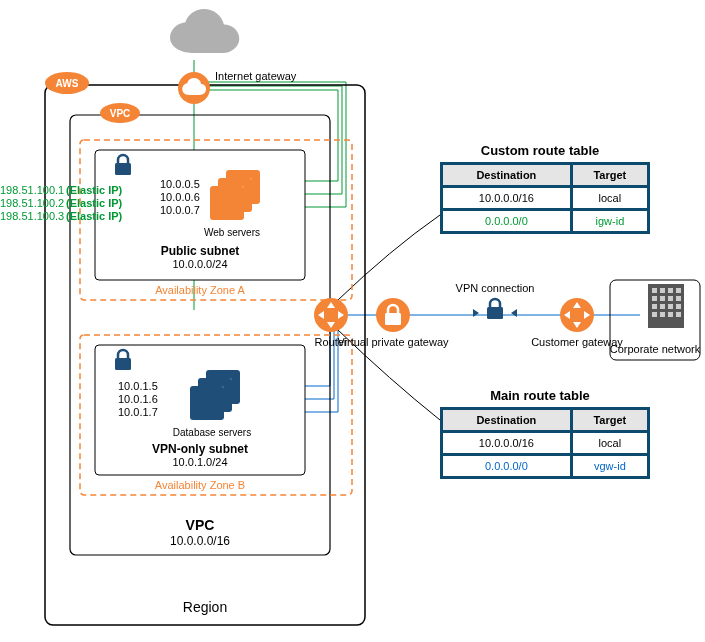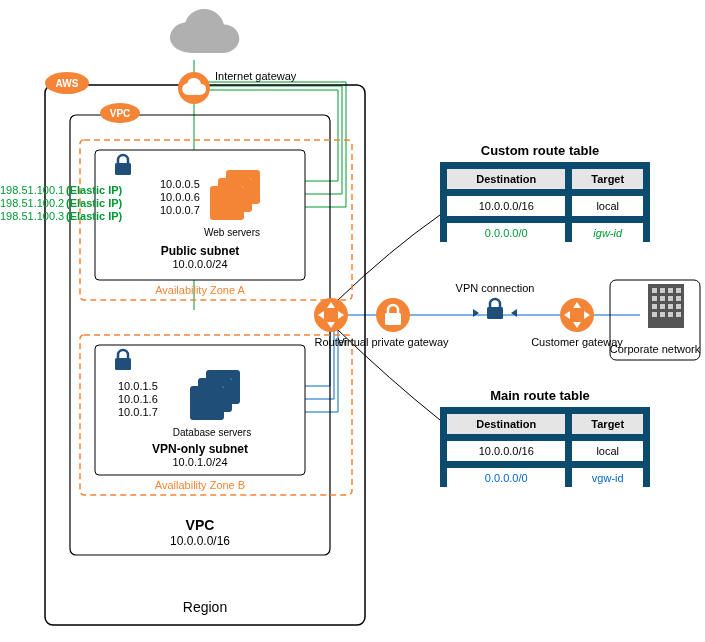--- a/index.html
+++ b/index.html
@@ -1,18 +1,18 @@
 <!DOCTYPE html>
 <html><head>
 <meta charset="utf-8">
 <style>
 body{margin:0;font-family:Arial,Helvetica,sans-serif;font-size:11px;color:#000;background:#fff}
 svg{display:block}
 .tbl{border-collapse:collapse;font-size:11px}
-.tbl th,.tbl td{border:7px solid #0c4a6e;padding:4px 2px;text-align:center}
+.tbl th,.tbl td{border:3px solid #0c4a6e;padding:4px 2px;text-align:center}
 .tbl th{background:#e5e5e5;font-weight:bold}
 </style>
 </head>
 <body>
 
 <svg width="705" height="642" viewBox="0 0 705 642">
 
 <g transform="translate(170,20)">
  <path fill="#b0b0b0" d="M20 30c-11 0-20-6-20-14 0-7 6-13 14-14 2-7 9-12 17-12 9 0 16 6 18 14 8 0 14 6 14 13 0 7-7 13-15 13z" transform="scale(1.1)"></path>
 </g>
@@ -189,21 +189,21 @@
           <tr>
             <th>Destination</th>
             <th>Target</th>
           </tr>
   <tr>
             <td>10.0.0.0/16</td>
             <td>local</td>
           </tr>
   <tr style="color:#009933">
             <td>0.0.0.0/0</td>
-            <td style="font-style:italic">igw-id</td>
+            <td style="">igw-id</td>
           </tr>
  </tbody>
       </table>
 </foreignObject>
 
 <text x="540" y="400" text-anchor="middle" font-weight="bold" font-size="13">Main route table</text>
 <foreignObject x="440" y="407" width="210" height="80">
  <table class="tbl" xmlns="http://www.w3.org/1999/xhtml" style="width:100%">
   <tbody>
           <tr>

